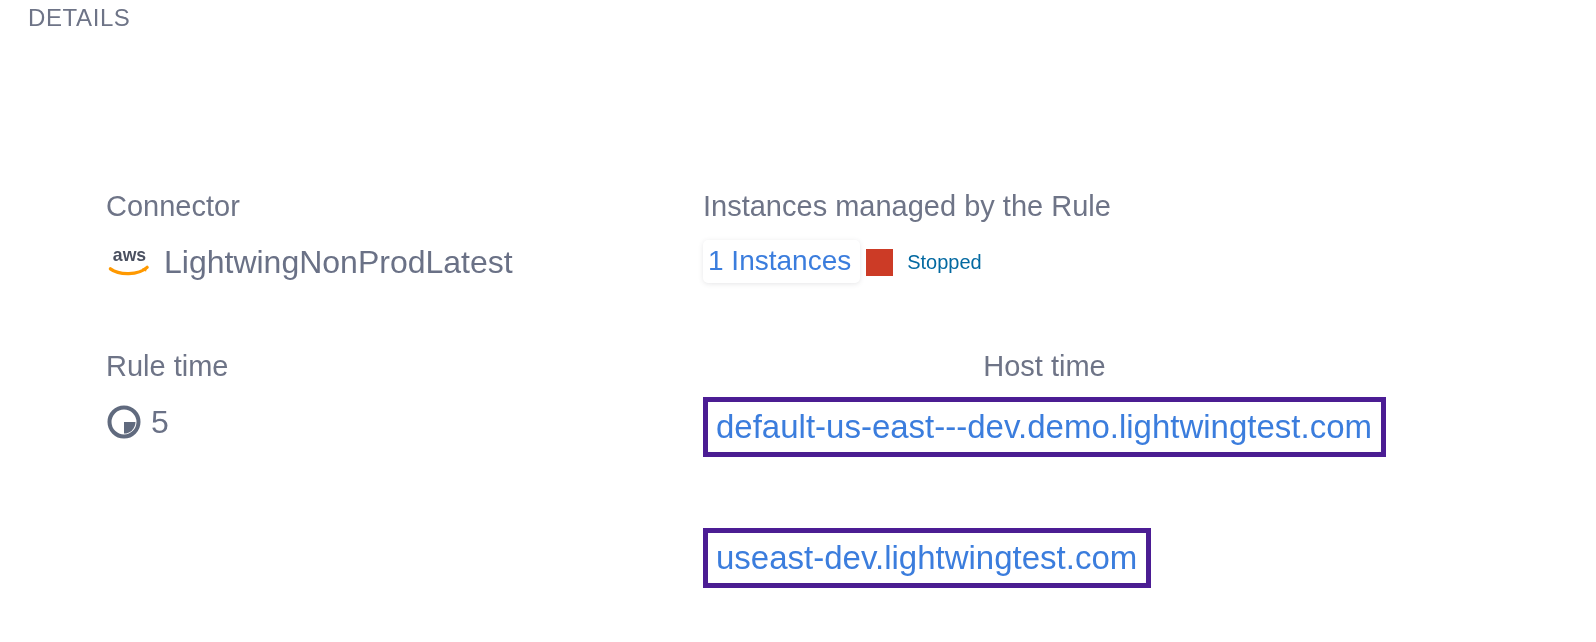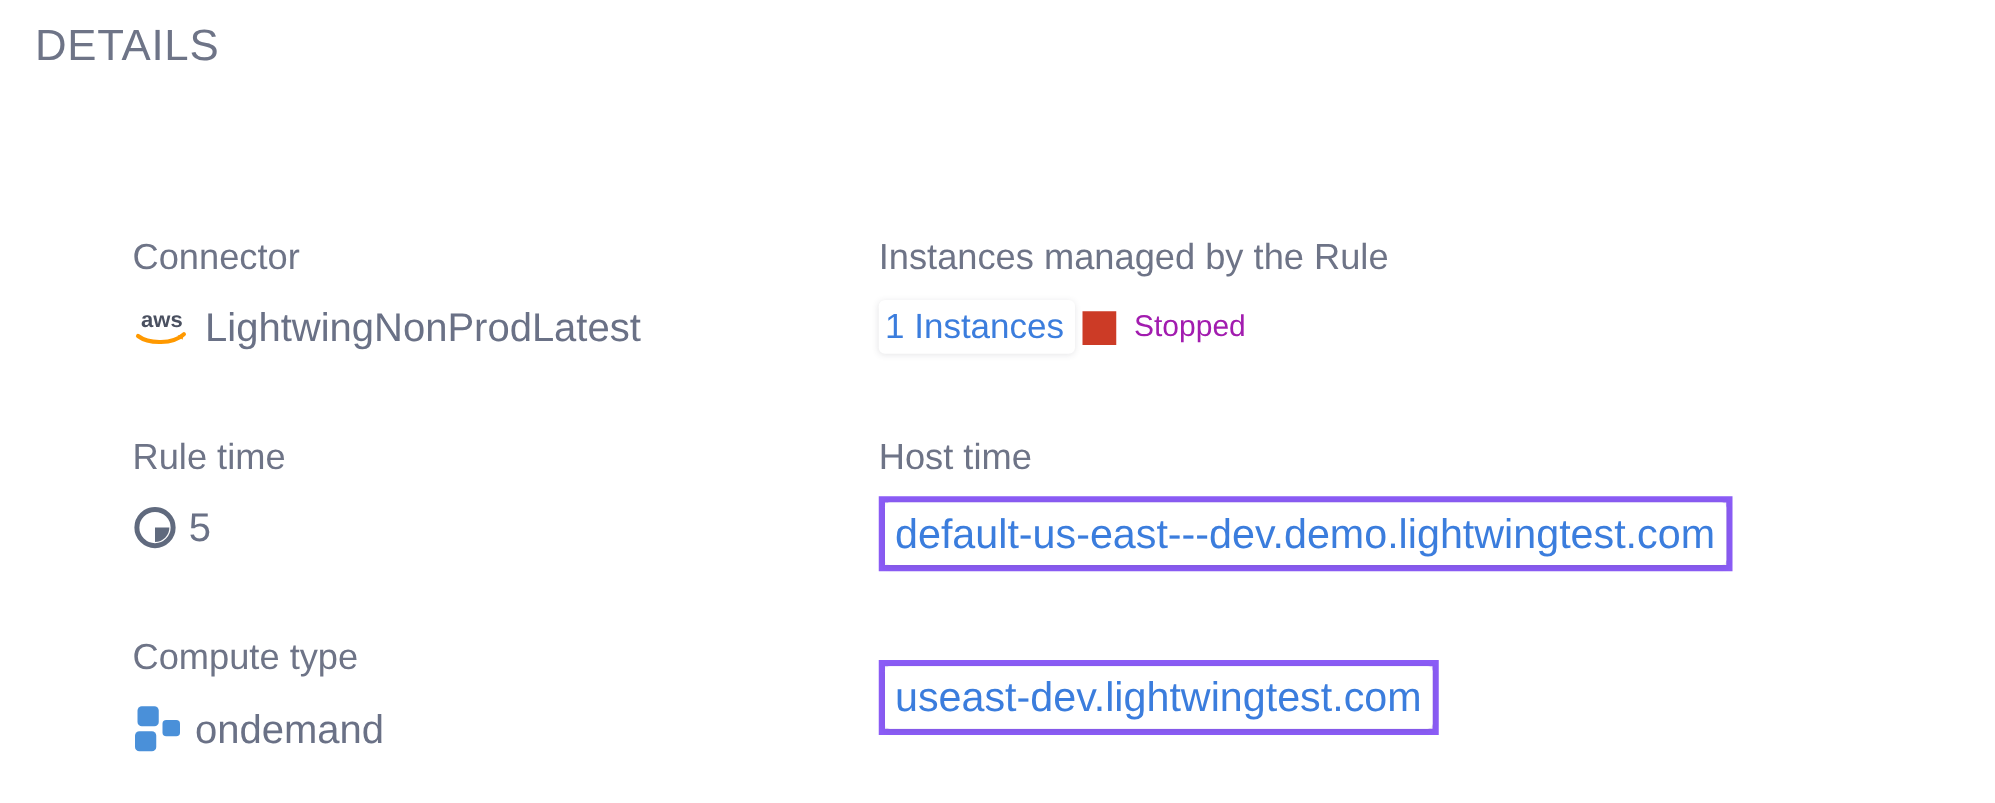--- a/index.html
+++ b/index.html
@@ -13,22 +13,22 @@
     font-family: "Liberation Sans", sans-serif;
     -webkit-font-smoothing: antialiased;
     overflow: hidden;
     position: relative;
   }
 
   
   .section-title {
     position: absolute;
     left: 28px;
-    top: 17px;
-    font-size: 35px;
+    top: 4px;
+    font-size: 24px;
     letter-spacing: 0.6px;
     color: #6e7487;
     font-weight: 400;
     white-space: nowrap;
   }
 
   
   .details-grid {
     position: absolute;
     left: 0;
@@ -37,21 +37,21 @@
   }
   .row {
     position: relative;
     height: 160px;
   }
   .field {
     position: absolute;
     top: 16px;
   }
   .field.col-left  { left: 106px; }
-  .field.col-right { left: 703px; }
+  .field.col-right { left: 703px; text-align: center; }
 
   .field-label {
     font-size: 29px;
     color: #6e7487;
     font-weight: 400;
     line-height: 1;
     white-space: nowrap;
   }
   .field-value {
     margin-top: 23px;
@@ -111,42 +111,42 @@
     color: #3b7ddd;
     background: #ffffff;
     border-radius: 5px;
     padding: 7px 9px 8px 5px;
     box-shadow: 0 1px 5px rgba(60, 64, 77, 0.13);
     line-height: 1;
     white-space: nowrap;
     cursor: pointer;
   }
   .status-text {
-    font-size: 24px;
-    color: #a21caf;
+    font-size: 20px;
+    color: #0369a1;
     line-height: 1;
     white-space: nowrap;
   }
 
   
   .link-value {
     font-size: 33px;
     color: #3b7ddd;
     line-height: 1;
     white-space: nowrap;
     background: #ffffff;
     border-radius: 4px;
     box-shadow: 0 1px 5px rgba(60, 64, 77, 0.13);
     padding: 8px 9px 9px 8px;
     display: inline-block;
     cursor: pointer;
   }
   .annotation-box {
     display: inline-block;
-    border: 5px solid #8b5cf6;
+    border: 5px solid #4c1d95;
     padding: 0;
     margin-top: 16px;
     line-height: 0;
   }
 </style>
 </head>
 <body>
 
 <div class="section-title">DETAILS</div>
 
@@ -196,33 +196,20 @@
     <div class="field col-right">
       <div class="field-label">Host time</div>
       <div class="annotation-box">
         <span class="link-value">default-us-east---dev.demo.lightwingtest.com</span>
       </div>
     </div>
   </div>
 
   <div class="row">
 
-    <div class="field col-left">
-      <div class="field-label">Compute type</div>
-      <div class="field-value">
-        <span class="icon-slot compute-icon">
-          <svg viewBox="0 0 40 38" width="40" height="38" aria-hidden="true">
-            <rect x="4" y="1" width="17" height="16" rx="3.5" fill="#4a90d9"></rect>
-            <rect x="24" y="12" width="14" height="13" rx="3" fill="#4a90d9"></rect>
-            <rect x="2" y="21" width="17" height="16" rx="3.5" fill="#4a90d9"></rect>
-          </svg>
-        </span>
-        <span class="val-text">ondemand</span>
-      </div>
-    </div>
 
     <div class="field col-right">
       <div class="annotation-box">
         <span class="link-value">useast-dev.lightwingtest.com</span>
       </div>
     </div>
   </div>
 
 </div>
 

